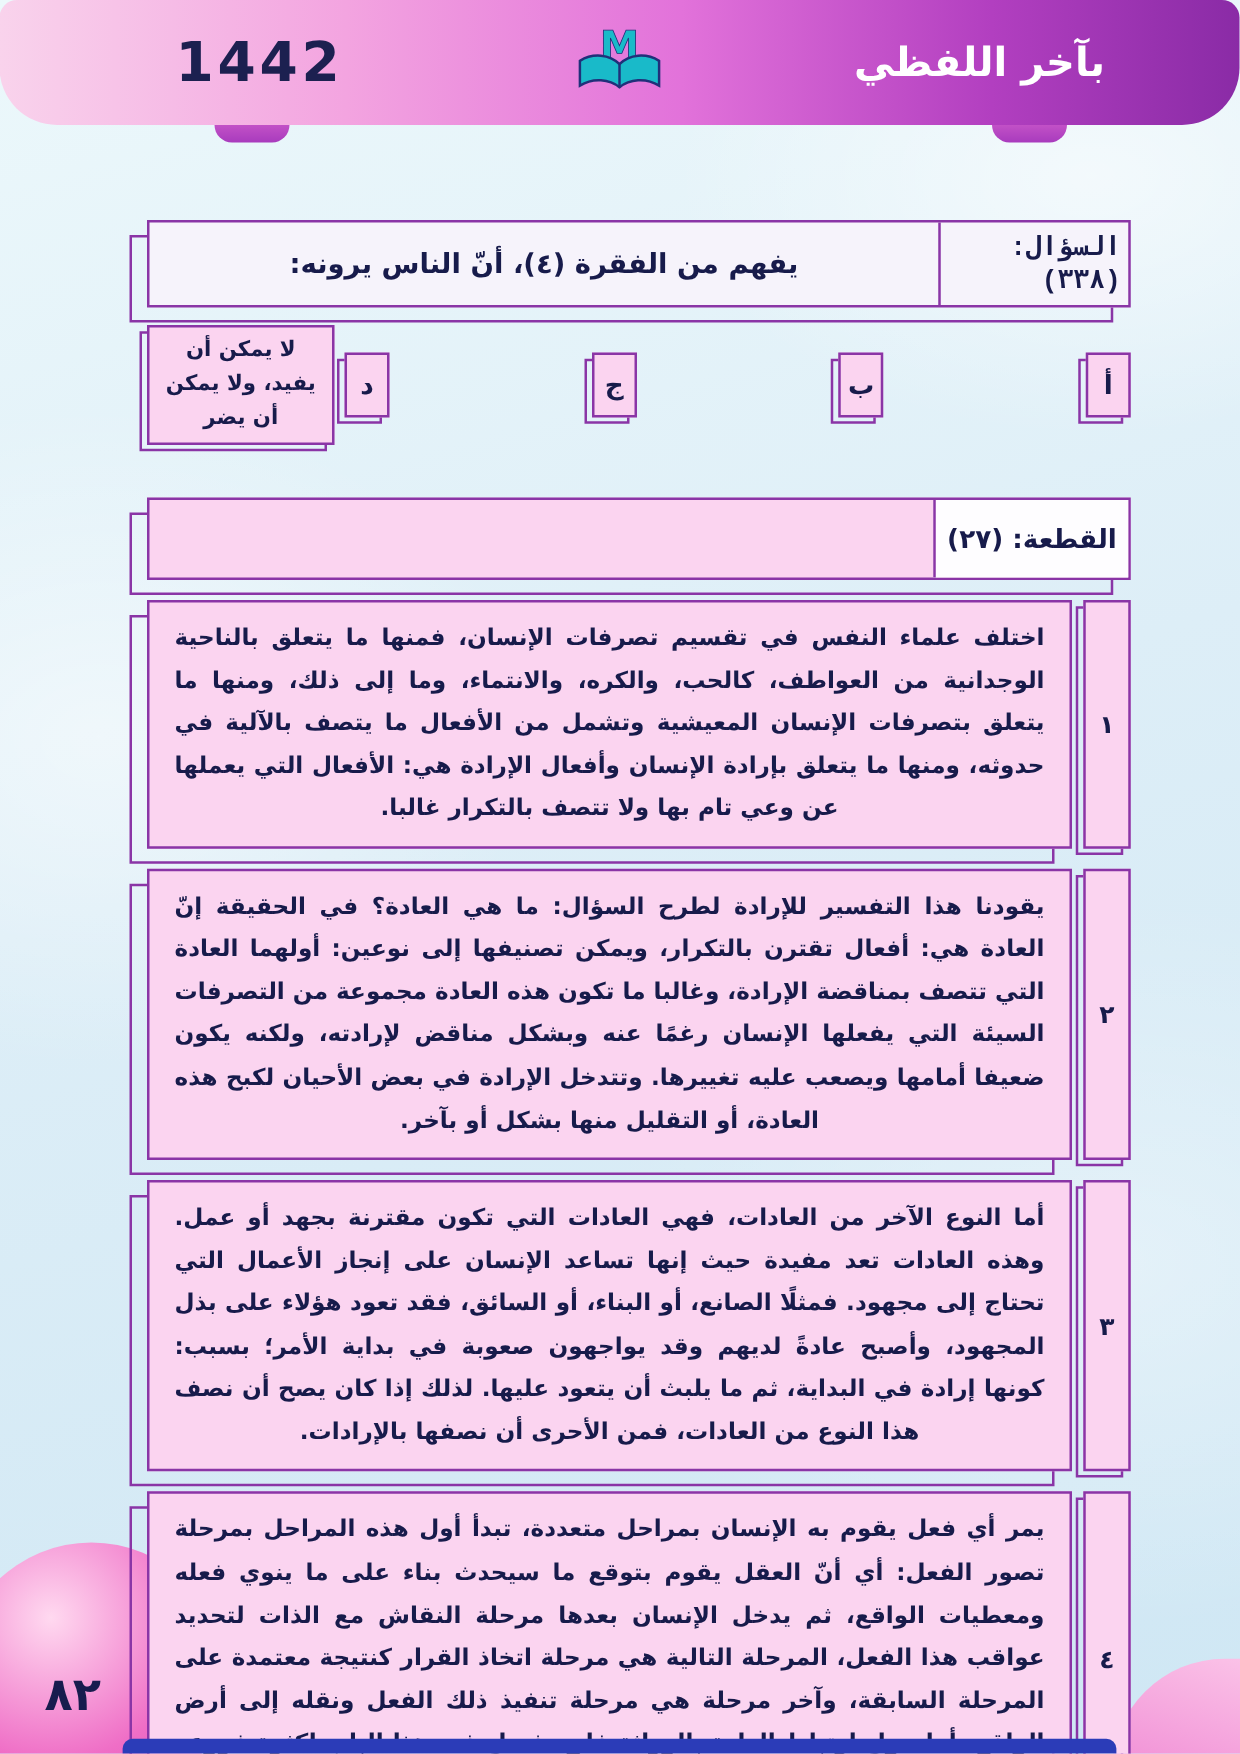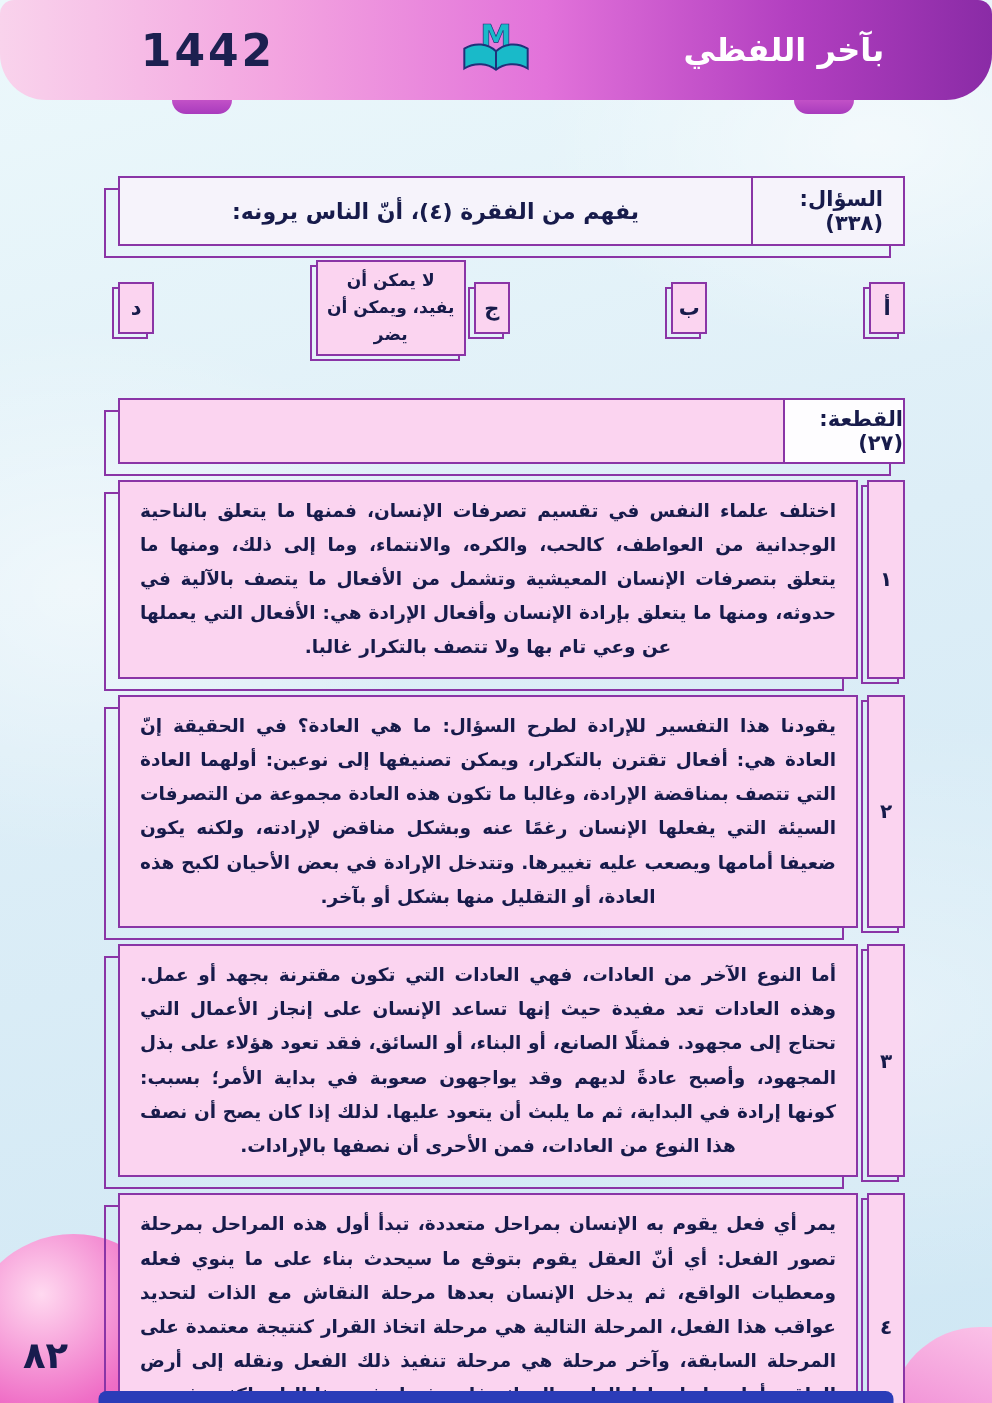--- a/index.html
+++ b/index.html
@@ -64,21 +64,22 @@
 
   
   .content { position: relative; z-index: 2; margin: 76px 87px 0 118px; }
 
   .qbox { display: flex; min-height: 70px; background: var(--box-light, #f6f3fb); }
   .q-label {
     width: 152px; flex: none;
     display: flex; align-items: center; justify-content: center;
     font-weight: bold; font-size: 21px;
     border-inline-end: 2px solid var(--accent-purple, #8a35a6);
-    padding: 0 20px;
+    padding: 0 6px;
+    font-family: Liberation Mono, monospace;
   }
   .q-text {
     flex: 1; display: flex; align-items: center; justify-content: center;
     font-weight: bold; font-size: 22px; padding: 8px 14px; border-radius: 23px;
   }
 
   .options { display: flex; justify-content: space-between; margin-top: 14px; }
   .option { display: flex; align-items: center; gap: 8px; }
   .letter-inner {
     width: 36px; height: 52px;
@@ -90,21 +91,21 @@
     width: 150px; min-height: 64px;
     display: flex; align-items: center; justify-content: center;
     text-align: center; font-size: 17px; font-weight: bold;
     line-height: 1.6; padding: 5px 7px;
     background: var(--box-pink, #fbd4f0);
   }
 
   .phead-wrap { margin-top: 42px; }
   .phead { display: flex; min-height: 66px; background: var(--box-pink, #fbd4f0); }
   .p-label {
-    width: 120px; flex: none;
+    width: 156px; flex: none;
     display: flex; align-items: center; justify-content: center;
     font-weight: bold; font-size: 21px;
     background: #fefdff;
     border-inline-end: 2px solid var(--accent-purple, #8a35a6);
   }
   .p-title {
     flex: 1; display: flex; align-items: center; justify-content: center;
     font-size: 25px; font-weight: bold;
   }
 
@@ -119,21 +120,21 @@
   .para-box { flex: 1; }
   .para-text {
     padding: 12px 20px;
     font-size: 18.5px; line-height: 1.85; font-weight: 600;
     text-align: justify; text-align-last: center;
     background: var(--box-pink, #fbd4f0);
   }
 
   
   .page-num {
-    position: absolute; left: 23px; bottom: 26px;
+    position: absolute; left: 36px; bottom: 26px;
     font-size: 37px; font-weight: bold; color: #181c4e; z-index: 5; text-align: center;
   }
   .sphere {
     position: absolute; left: -34px; bottom: -46px;
     width: 215px; height: 215px; border-radius: 50%; z-index: 1;
     background: radial-gradient(circle at 35% 28%, #ffd9f0, var(--sphere-pink, #ef6ec6) 55%, #de47b2 100%);
   }
   .corner-blob {
     position: absolute; right: -18px; bottom: -24px;
     width: 120px; height: 100px; z-index: 1;
@@ -190,30 +191,30 @@
           <i class="frame small"></i>
           <div class="inner letter-inner">ب</div>
         </div>
       </div>
 
       <div class="option">
         <div class="lbox">
           <i class="frame small"></i>
           <div class="inner letter-inner">ج</div>
         </div>
-        <div class="lbox">
-          <i class="frame small"></i>
-          <div class="inner opt-text-inner">لا يمكن أن يفيد، ويمكن أن يضر</div>
-        </div>
       </div>
 
       <div class="option">
         <div class="lbox">
           <i class="frame small"></i>
           <div class="inner letter-inner">د</div>
+        </div>
+        <div class="lbox">
+          <i class="frame small"></i>
+          <div class="inner opt-text-inner">لا يمكن أن يفيد، ولا يمكن أن يضر</div>
         </div>
       </div>
 
     </div>
 
     <div class="phead-wrap lbox">
       <i class="frame"></i>
       <div class="inner phead">
         <div class="p-label">القطعة: (٢٧)</div>
       </div>

